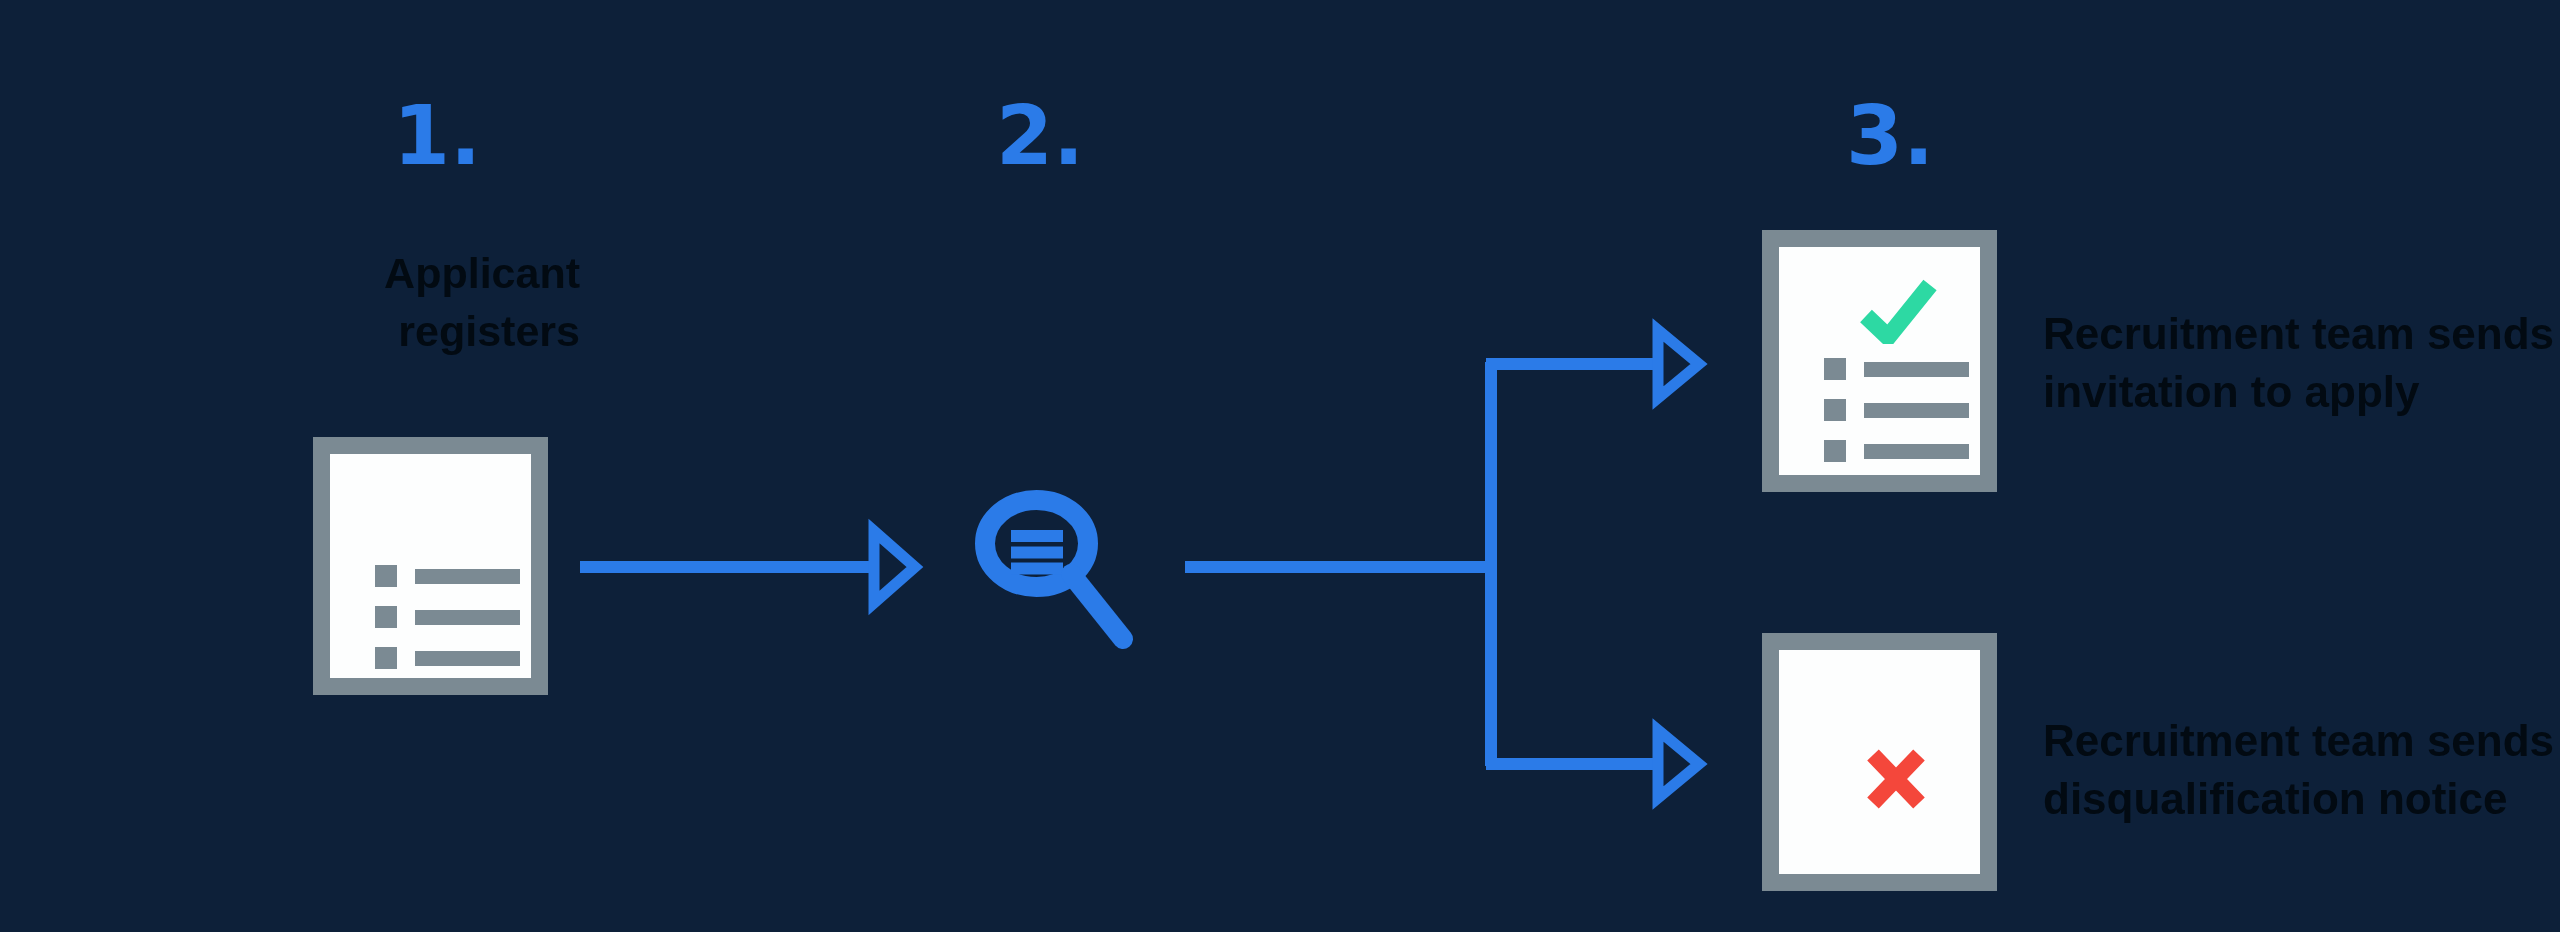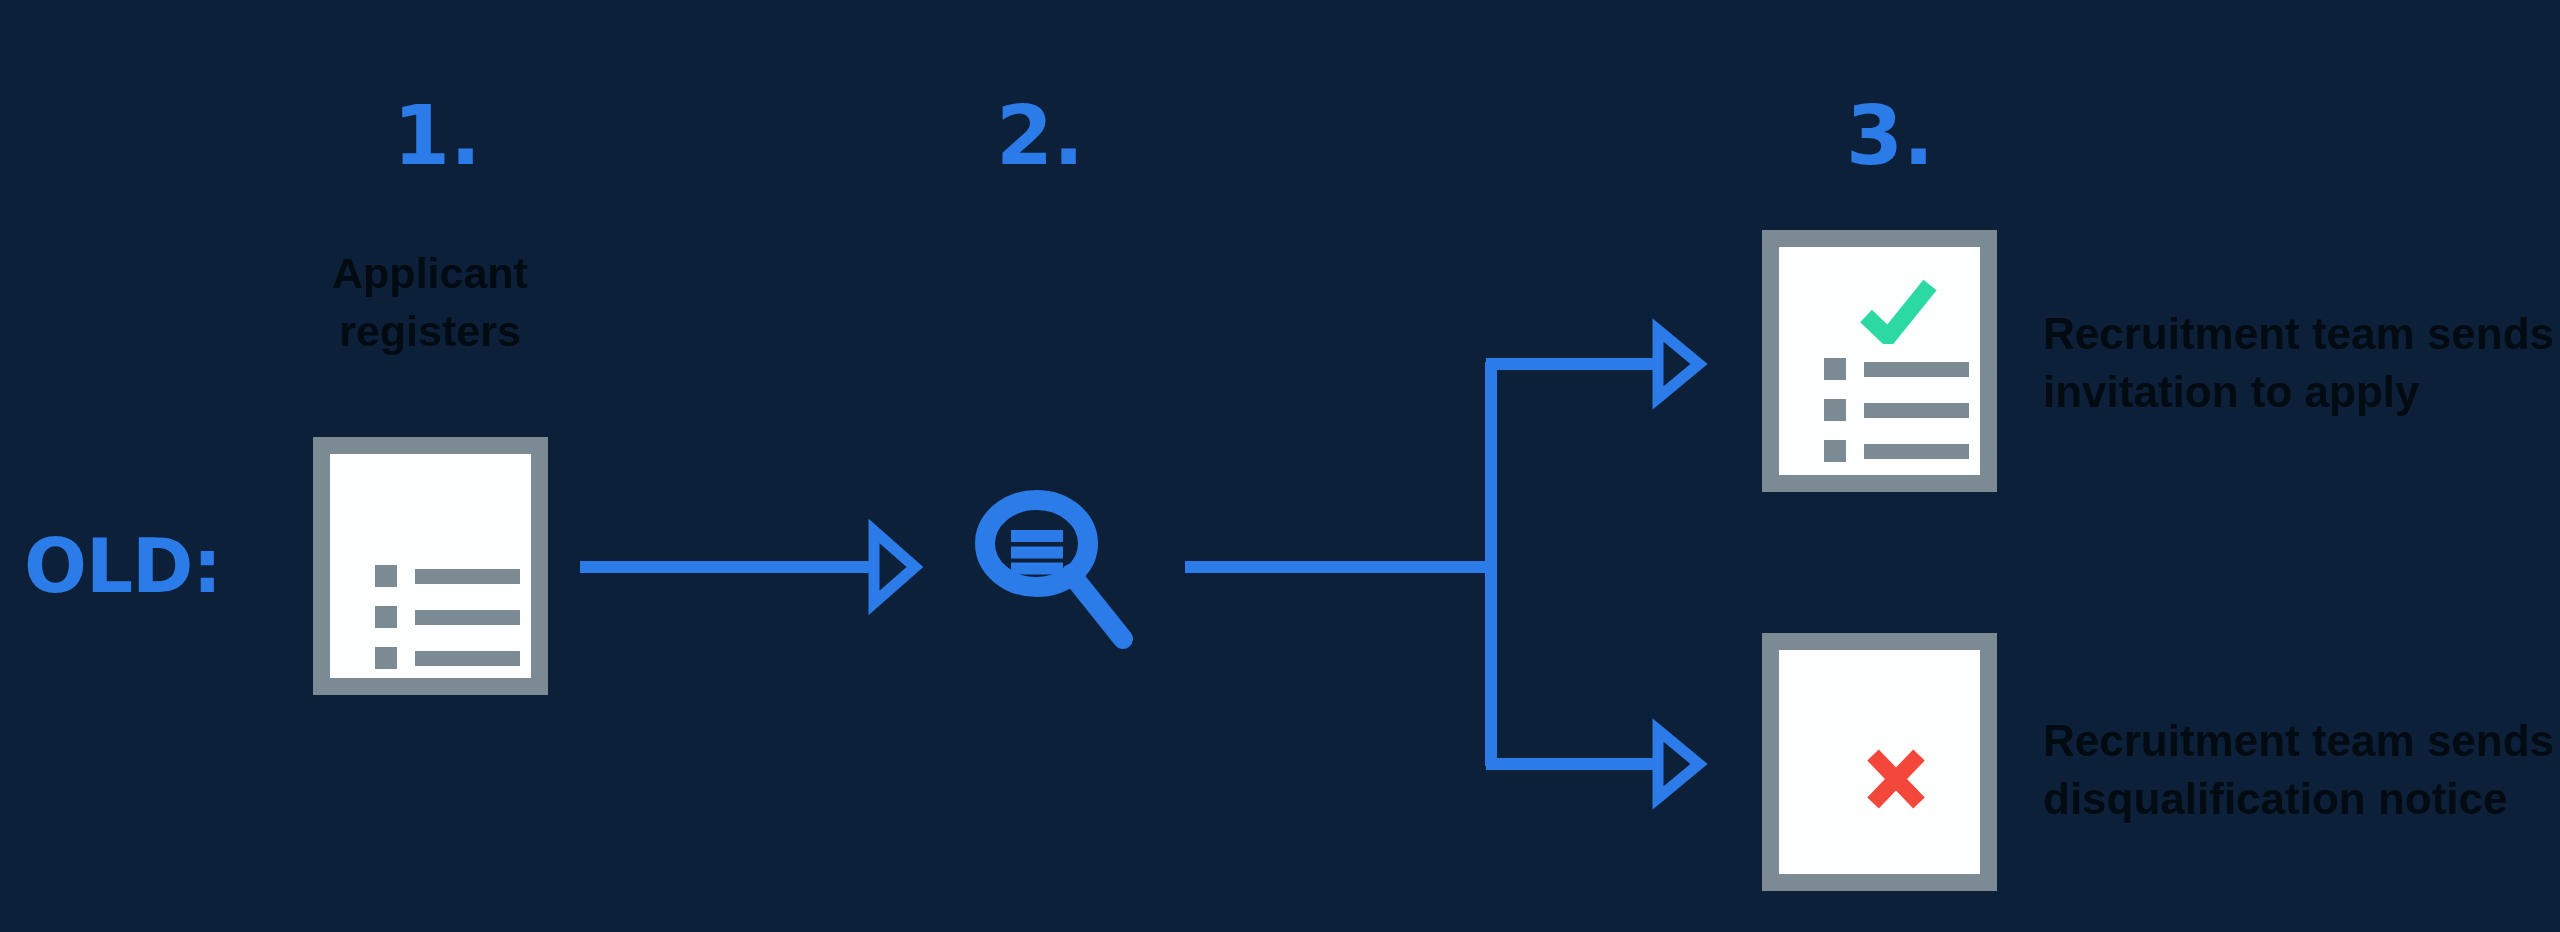--- a/index.html
+++ b/index.html
@@ -41,21 +41,21 @@
     color: var(--accent-blue);
     line-height: 1;
   }
   #step1-number { left: 337px; }
   #step2-number { left: 940px; }
   #step3-number { left: 1790px; }
 
   .step-label {
     width: 300px;
     top: 244px;
-    text-align: center;
+    text-align: right;
     font-weight: 700;
     font-size: 43px;
     line-height: 58px;
     color: var(--text-dark);
     white-space: pre-line;
   }
   #step1-label { left: 280px; }
   #step2-label { left: 891px; }
 
   .outcome-label {
@@ -105,21 +105,20 @@
   
   #connectors { left: 0; top: 0; }
   #connectors .shaft { stroke: var(--accent-blue); stroke-width: 12; fill: none; }
   #connectors .head  { stroke: var(--accent-blue); stroke-width: 11; fill: none; stroke-linejoin: miter; }
 </style>
 </head>
 <body>
 
 <div id="canvas">
 
-  <div class="abs old-label">OLD:</div>
 
   <div class="abs step-number" id="step1-number">1.</div>
   <div class="abs step-number" id="step2-number">2.</div>
   <div class="abs step-number" id="step3-number">3.</div>
 
   <div class="abs step-label" id="step1-label">Applicant
 registers</div>
 
   <div class="abs doc" id="doc-register">
     <div class="paper">

